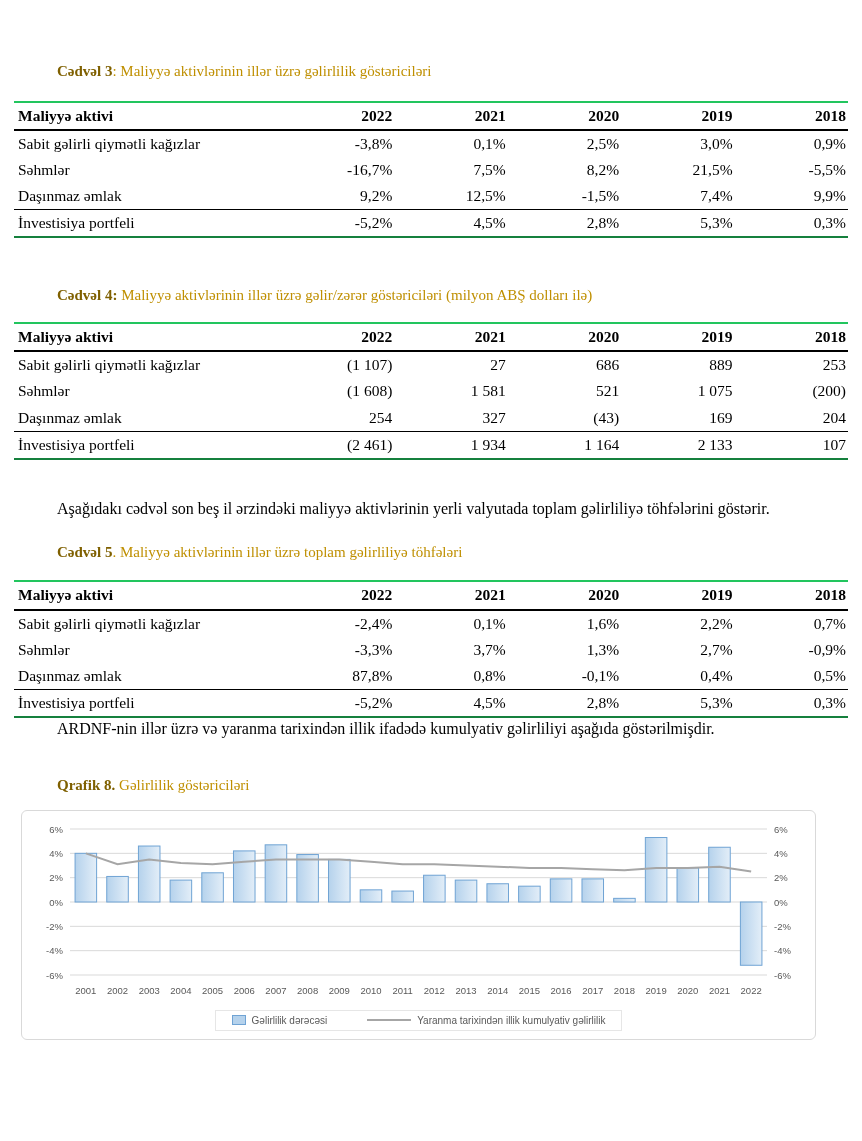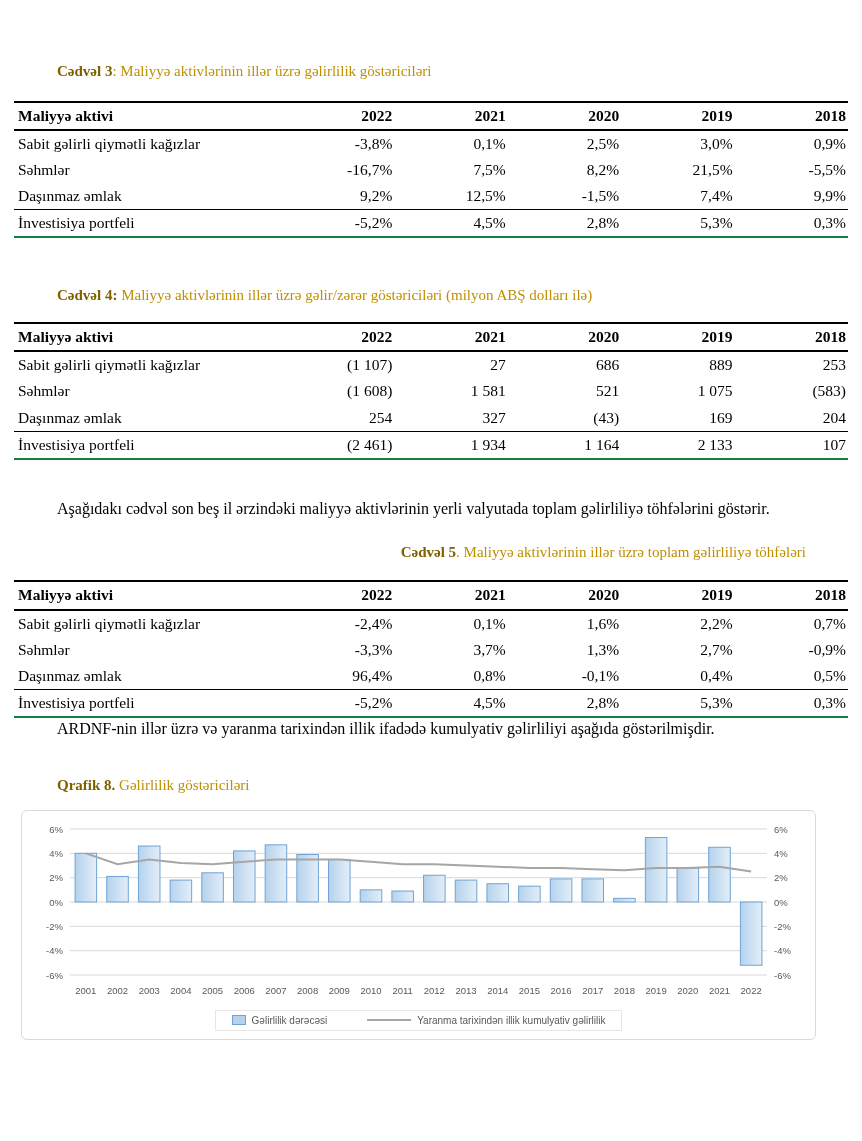--- a/index.html
+++ b/index.html
@@ -10,33 +10,33 @@
     color: #000;
   }
   .page { width: 862px; height: 1141px; padding-top: 62px; }
 
   
   .caption { margin: 0 56px 0 57px; font-size: 15px; line-height: 1.25; }
   .caption .lead { font-weight: bold; color: var(--caption-lead); }
   .caption .rest { color: var(--caption-rest); }
   .caption.c3 { margin-bottom: 20px; }
   .caption.c4 { margin-top: 48px; margin-bottom: 17px; }
-  .caption.c5 { margin-top: 22px; margin-bottom: 19px; text-align: right; }
+  .caption.c5 { margin-top: 22px; margin-bottom: 19px; }
   .caption.c8 { margin-top: 35px; margin-bottom: 15px; }
 
   
   table.data-table {
     width: 834px; margin: 0 14px;
     border-collapse: collapse; table-layout: fixed;
     font-size: 15.5px;
   }
   table.data-table th, table.data-table td { padding: 3px 2px; line-height: 1.3; }
   table.data-table th {
     text-align: right; font-weight: bold;
-    border-top: 2px solid #000000; border-bottom: 2px solid #000;
+    border-top: 2px solid #22c55e; border-bottom: 2px solid #000;
   }
   table.data-table th:first-child { width: 32%; }
   table.data-table th:first-child, table.data-table td:first-child { text-align: left; padding-left: 4px; }
   table.data-table td { text-align: right; }
   table.data-table tr.total-row td { border-top: 1px solid #000; border-bottom: 2px solid #15803d; }
 
   
   p.body-text {
     margin: 0 56px 0 57px; font-size: 16px;
     line-height: 1.42; text-align: justify;
@@ -139,21 +139,21 @@
           <td>686</td>
           <td>889</td>
           <td>253</td>
         </tr>
         <tr>
           <td>Səhmlər</td>
           <td>(1 608)</td>
           <td>1 581</td>
           <td>521</td>
           <td>1 075</td>
-          <td>(583)</td>
+          <td>(200)</td>
         </tr>
         <tr>
           <td>Daşınmaz əmlak</td>
           <td>254</td>
           <td>327</td>
           <td>(43)</td>
           <td>169</td>
           <td>204</td>
         </tr>
         <tr class="total-row">
@@ -194,21 +194,21 @@
         <tr>
           <td>Səhmlər</td>
           <td>-3,3%</td>
           <td>3,7%</td>
           <td>1,3%</td>
           <td>2,7%</td>
           <td>-0,9%</td>
         </tr>
         <tr>
           <td>Daşınmaz əmlak</td>
-          <td>96,4%</td>
+          <td>87,8%</td>
           <td>0,8%</td>
           <td>-0,1%</td>
           <td>0,4%</td>
           <td>0,5%</td>
         </tr>
         <tr class="total-row">
           <td>İnvestisiya portfeli</td>
           <td>-5,2%</td>
           <td>4,5%</td>
           <td>2,8%</td>

